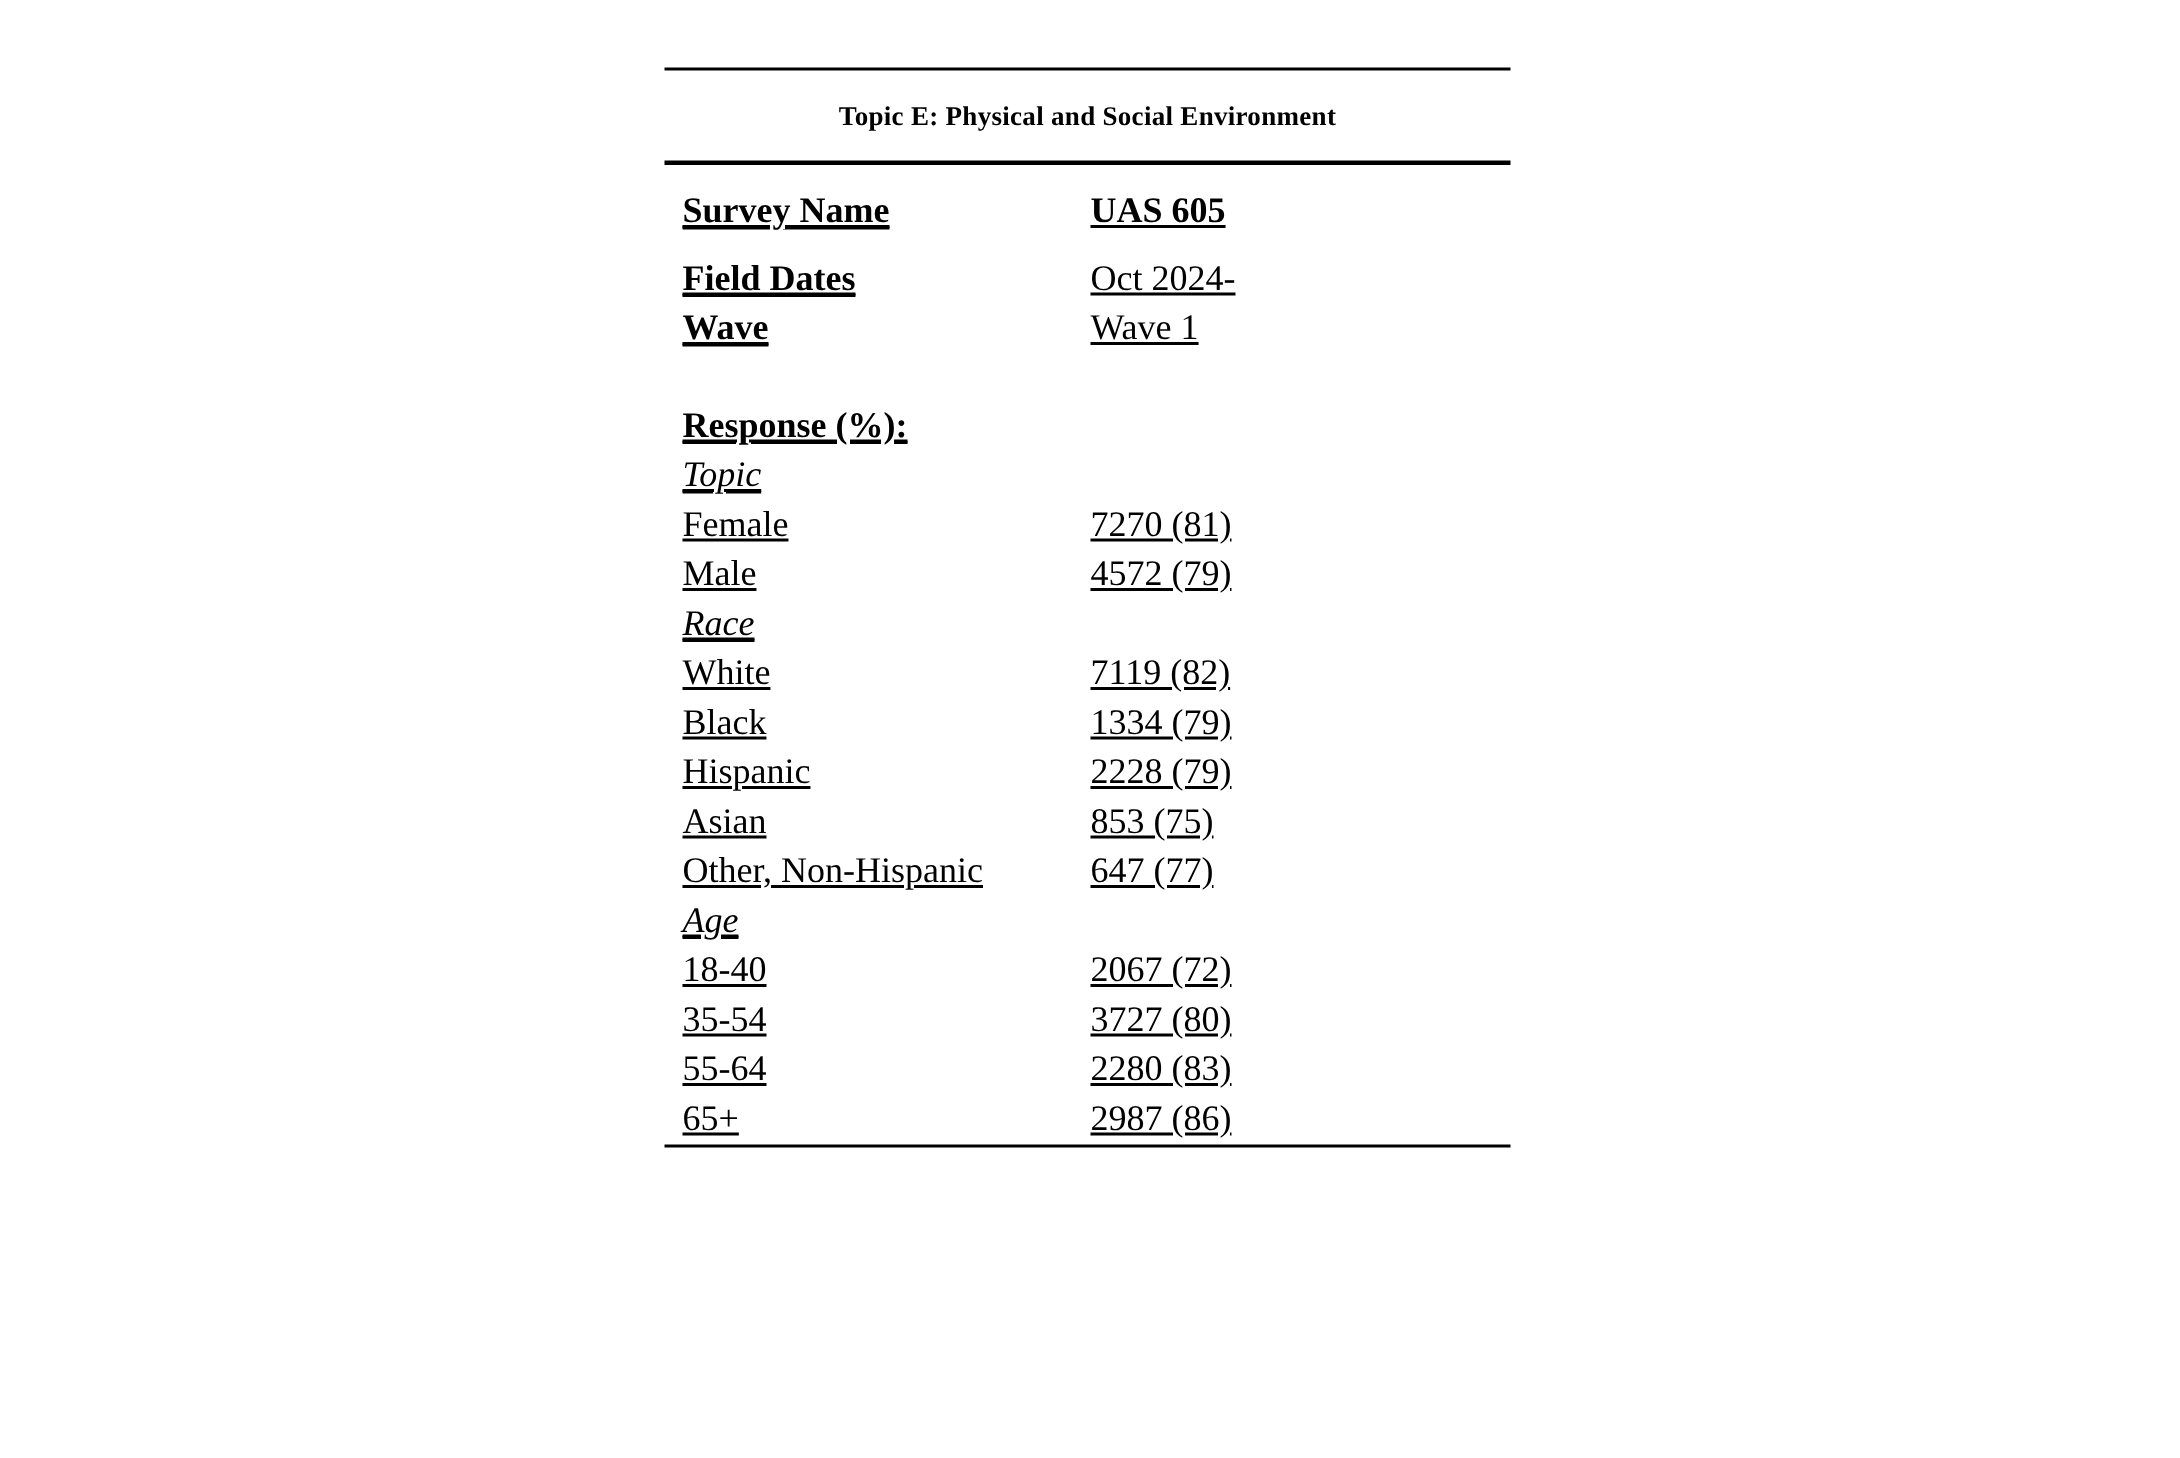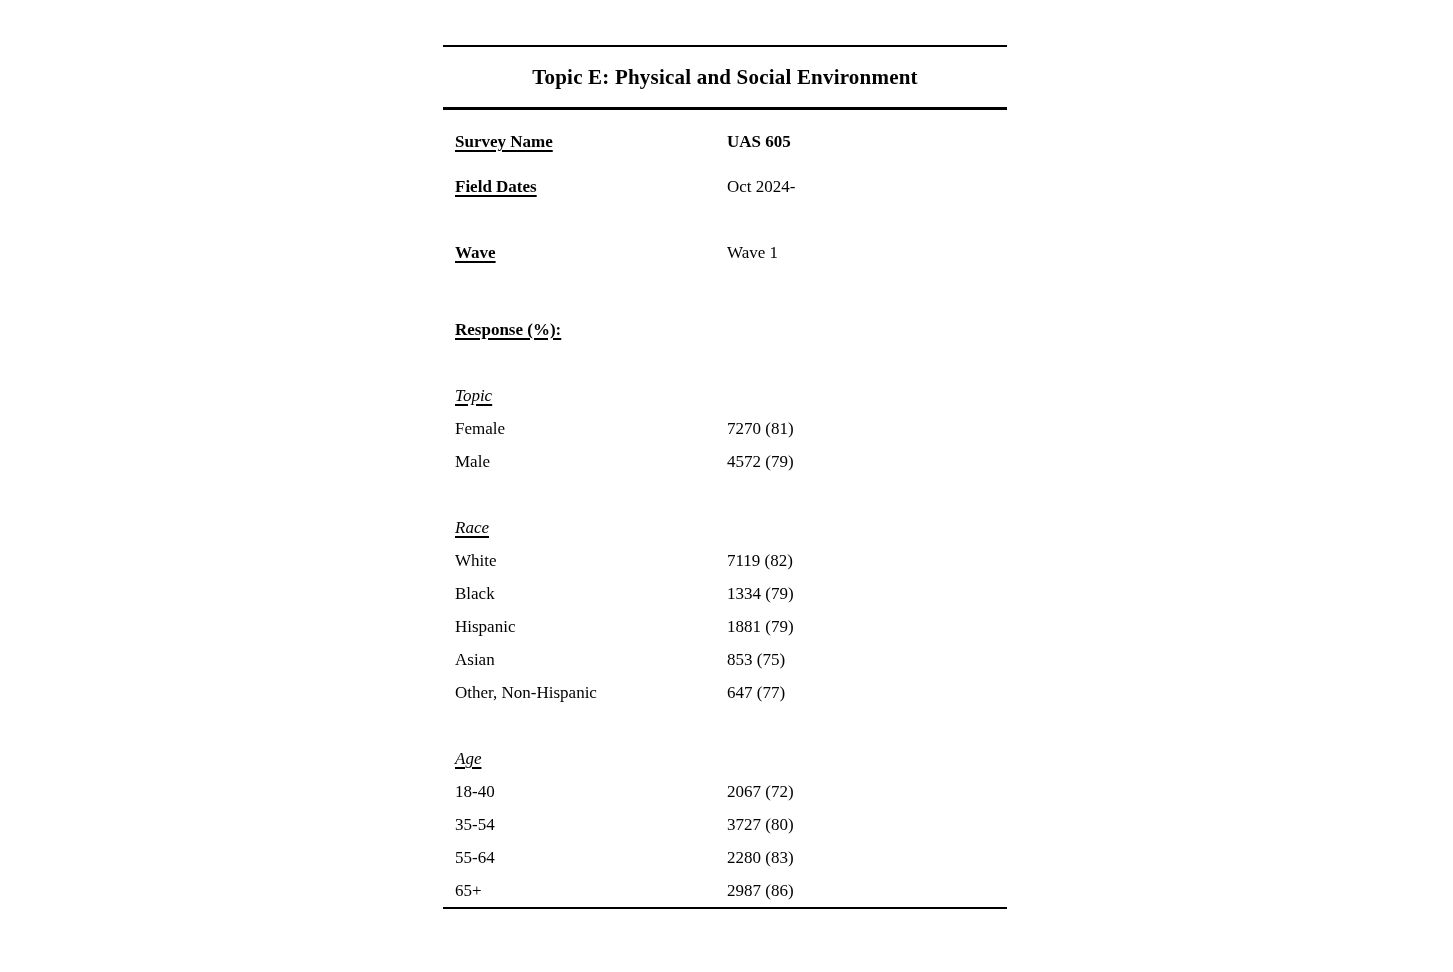--- a/index.html
+++ b/index.html
@@ -28,45 +28,46 @@
     width: 100%;
     background: #000000;
   }
   .rule.thin  { height: 2px; margin-top: 45px; }
   .rule.thick { height: 3px; }
   .rule.bottom { height: 2px; margin-top: 0; }
   .title {
     height: 60px;
     line-height: 60px;
     text-align: center;
-    font-size: 21px;
+    font-size: 18px;
     font-weight: bold;
     letter-spacing: 0.2px;
   }
   .row {
     display: flex;
     align-items: center;
     height: 33px;
     line-height: 33px;
-    font-size: 17px;
+    font-size: 24px;
+    text-decoration: underline;
   }
   .row .label {
     padding-left: 12px;
     white-space: nowrap;
   }
   .row .value {
     margin-left: auto;
     width: 280px;
     text-align: left;
     white-space: nowrap;
   }
   .mt15 { margin-top: 15px; }
   .mt12 { margin-top: 12px; gap: 11px; }
-  .mt33 { margin-top: 33px; }
-  .mt32 { margin-top: 44px; }
+  .mt33 { }
+  .mt32 { margin-top: 32px; }
   .bold { font-weight: bold; }
   .bold-ul {
     font-weight: bold;
     text-decoration: underline;
     text-underline-offset: 3px;
     text-decoration-thickness: 2px;
   }
   .ital-ul {
     font-style: italic;
     text-decoration: underline;
@@ -122,21 +123,21 @@
     <div class="row">
       <span class="label">White</span>
       <span class="value">7119 (82)</span>
     </div>
     <div class="row">
       <span class="label">Black</span>
       <span class="value">1334 (79)</span>
     </div>
     <div class="row">
       <span class="label">Hispanic</span>
-      <span class="value">1881 (79)</span>
+      <span class="value">2228 (79)</span>
     </div>
     <div class="row">
       <span class="label">Asian</span>
       <span class="value">853 (75)</span>
     </div>
     <div class="row">
       <span class="label">Other, Non-Hispanic</span>
       <span class="value">647 (77)</span>
     </div>
 

